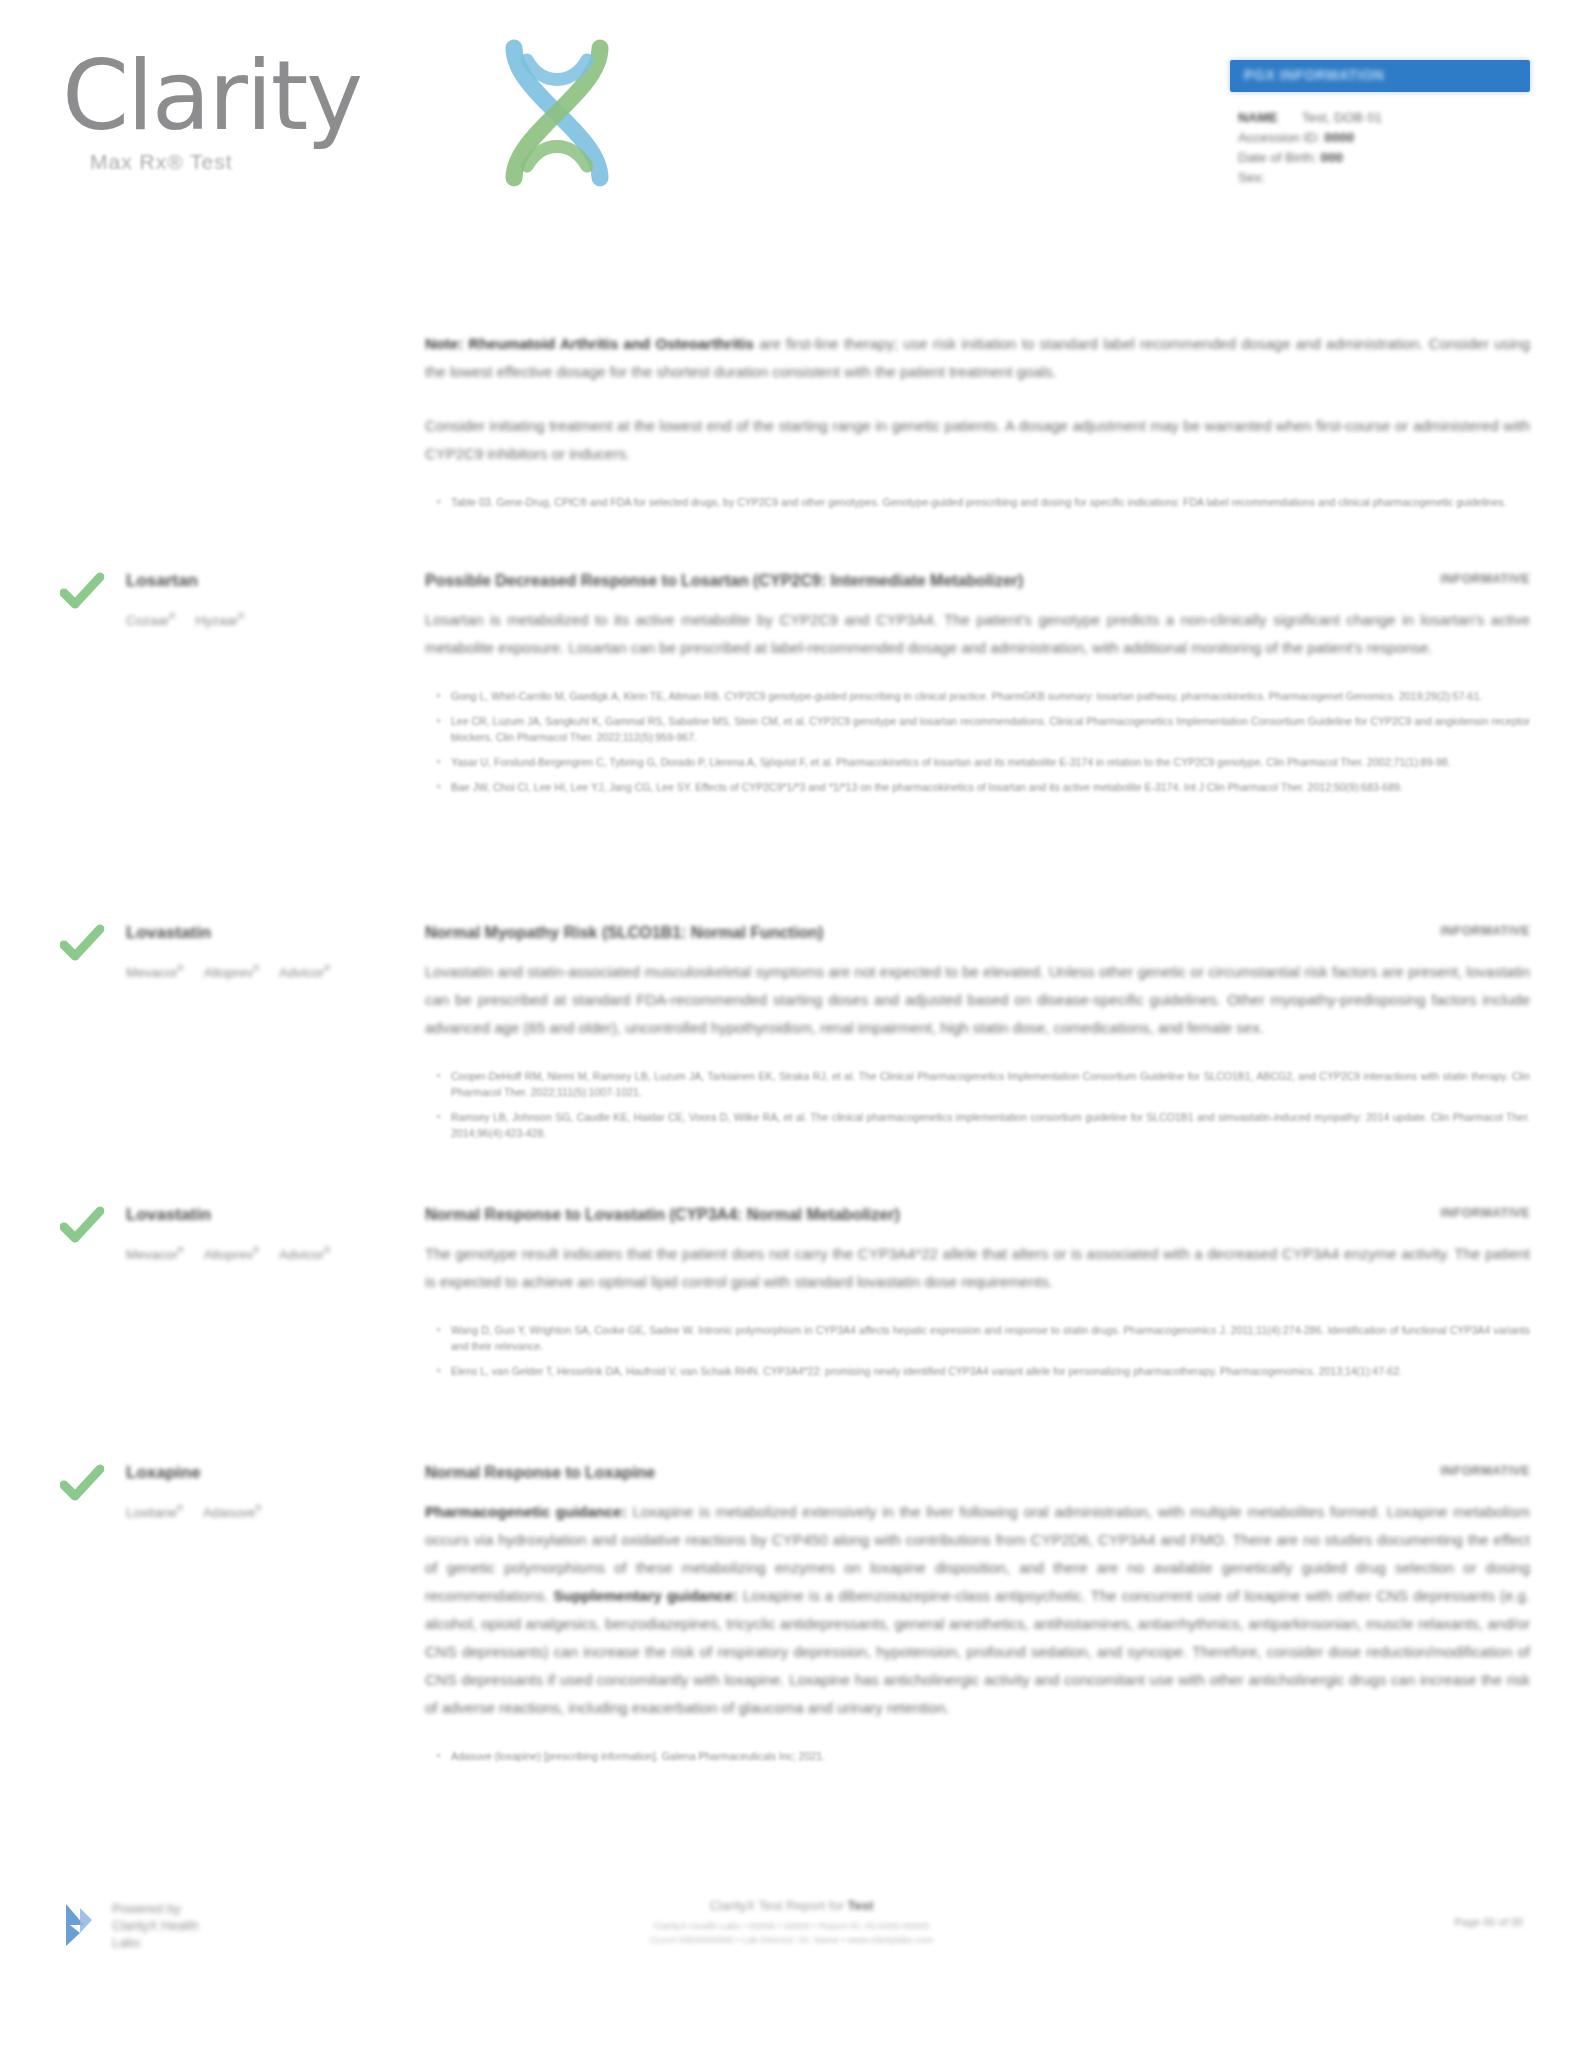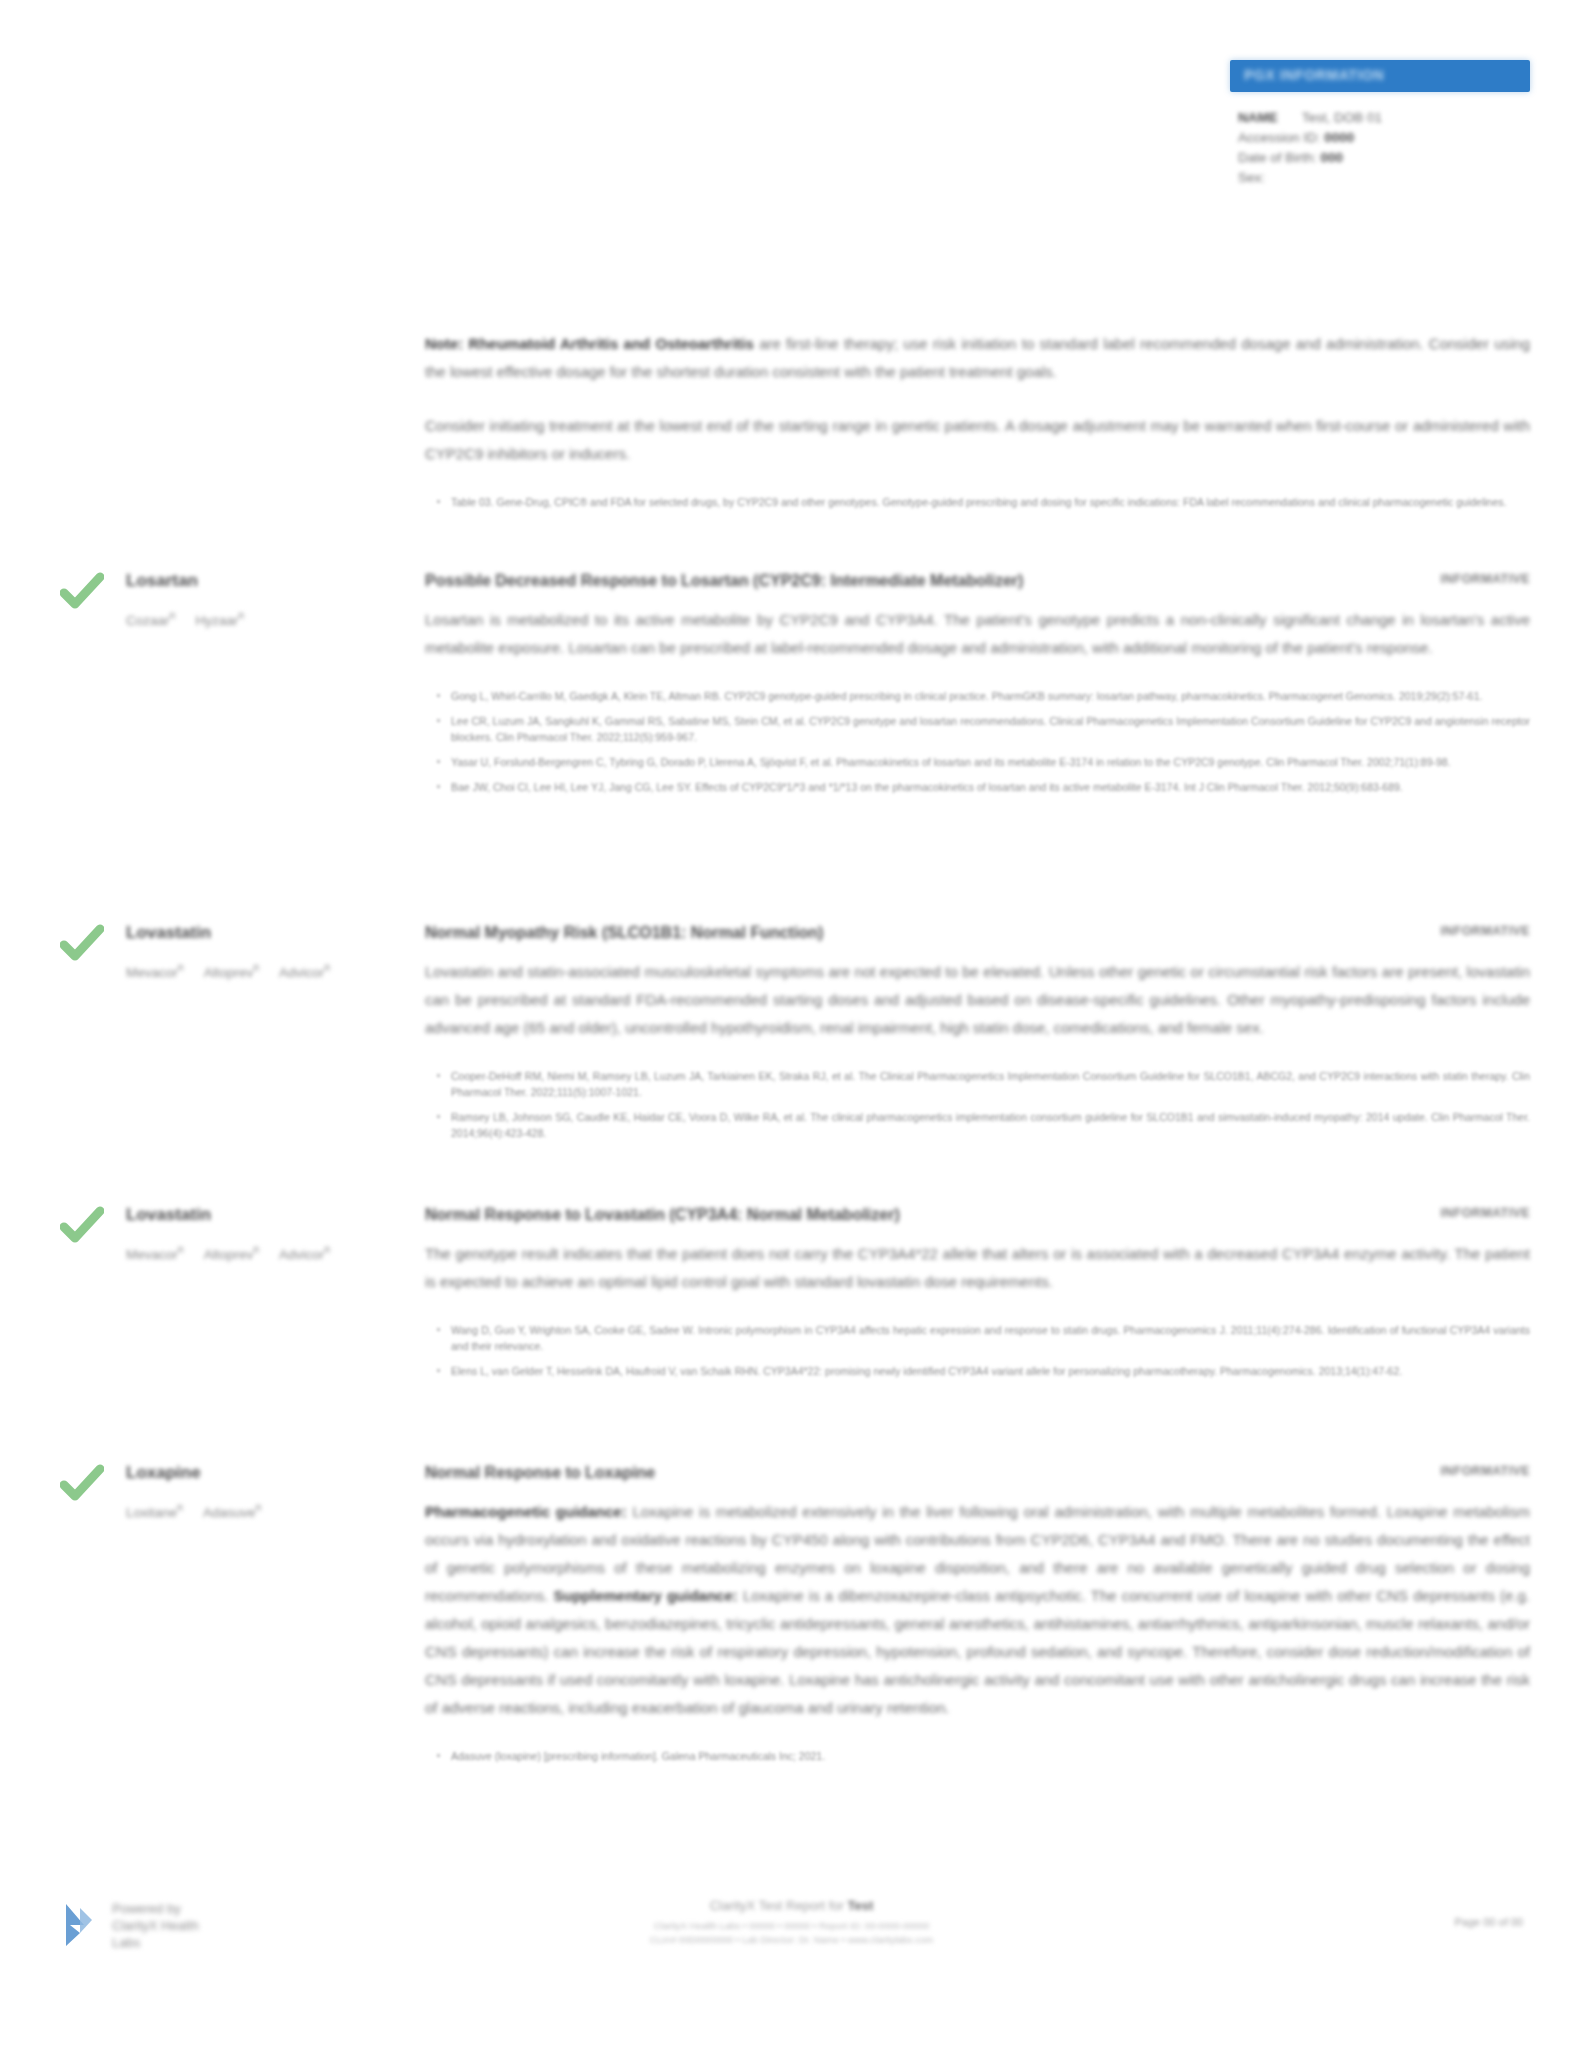--- a/index.html
+++ b/index.html
@@ -276,20 +276,31 @@
     filter: blur(2.1px);
   }
 </style>
 </head>
 <body>
 
 <div class="page">
 
   <div class="header">
 
+    <div class="logo-block">
+      <div class="logo-word">Clarity</div>
+      <div class="logo-tag">Max Rx® Test</div>
+
+      <svg class="dna-mark" viewBox="0 0 130 150">
+        <path d="M22 10 C 22 55, 108 95, 108 140" stroke="#7bc0e0" stroke-width="17" fill="none" stroke-linecap="round" opacity=".9"></path>
+        <path d="M108 10 C 108 55, 22 95, 22 140" stroke="#8cc07f" stroke-width="17" fill="none" stroke-linecap="round" opacity=".9"></path>
+        <path d="M95 22 C 80 48, 50 48, 35 22" stroke="#7bc0e0" stroke-width="13" fill="none" stroke-linecap="round" opacity=".85"></path>
+        <path d="M35 128 C 50 102, 80 102, 95 128" stroke="#8cc07f" stroke-width="13" fill="none" stroke-linecap="round" opacity=".85"></path>
+      </svg>
+    </div>
 
     <div class="info-card">
       <div class="info-banner">
         <span class="info-banner-text">PGX INFORMATION</span>
       </div>
       <div class="info-lines">
         <div class="info-line">
           <b>NAME</b><span class="sp"></span><span>Test, DOB 01</span>
         </div>
         <div class="info-line">

